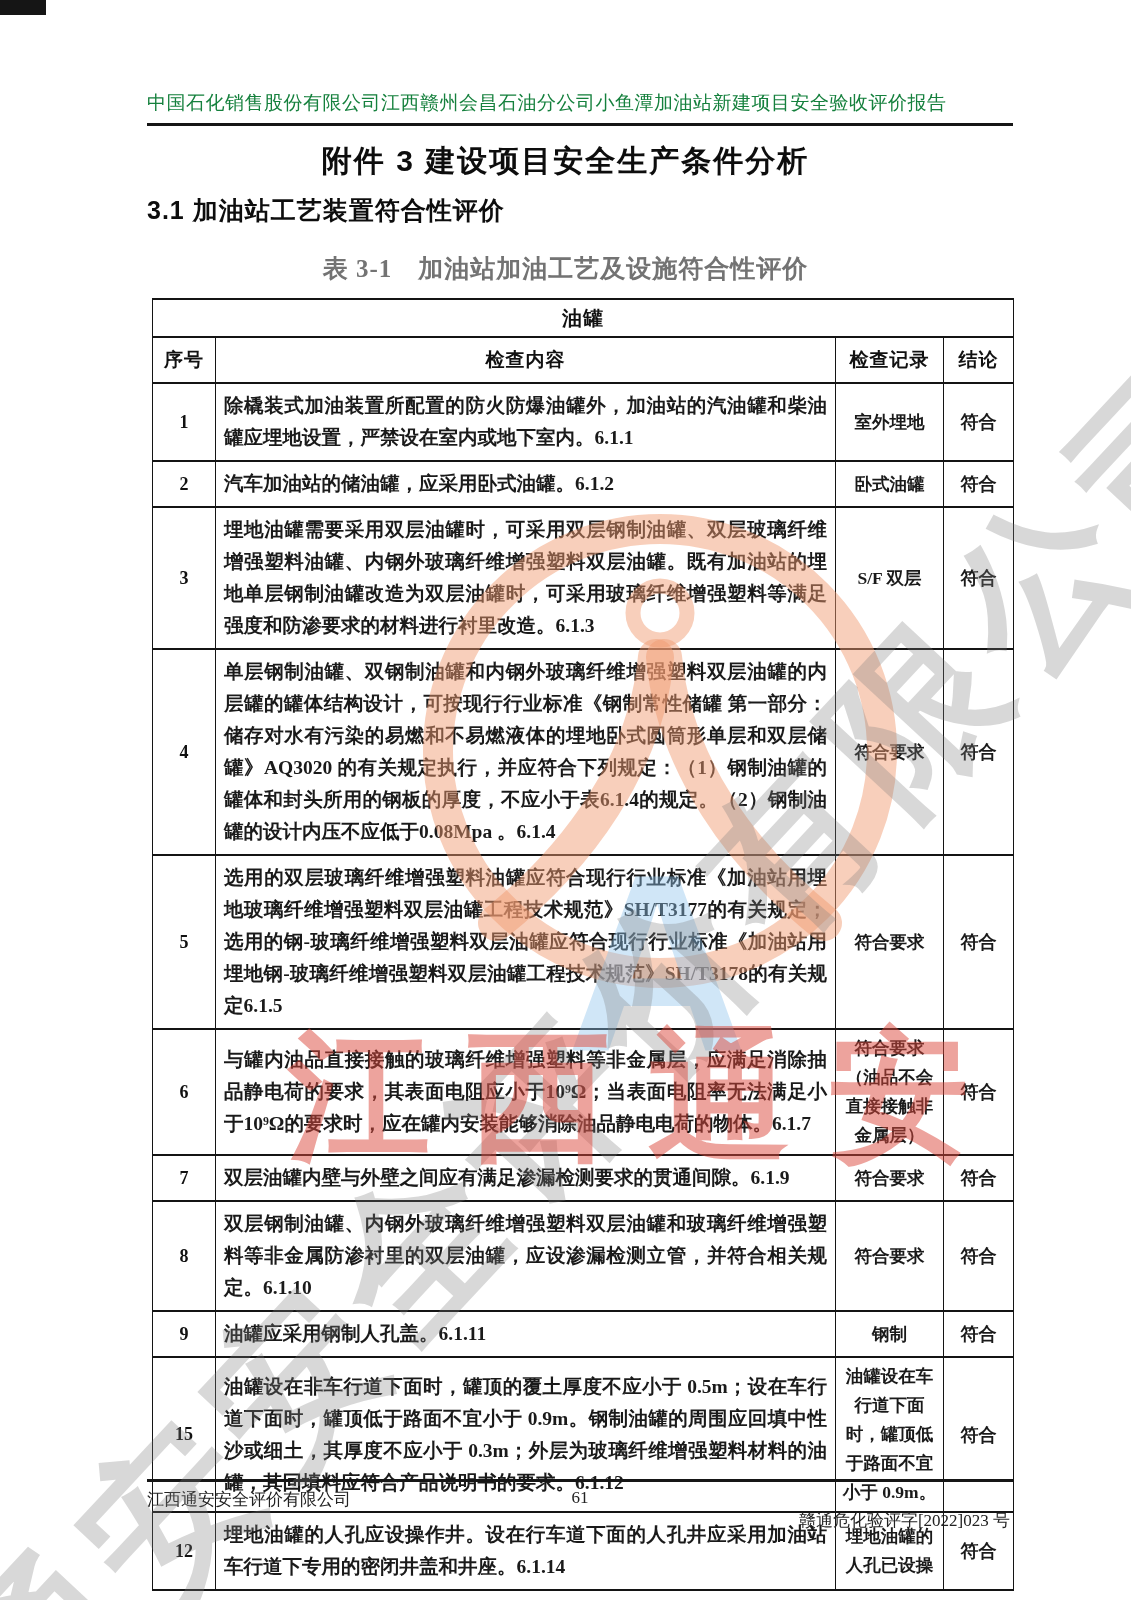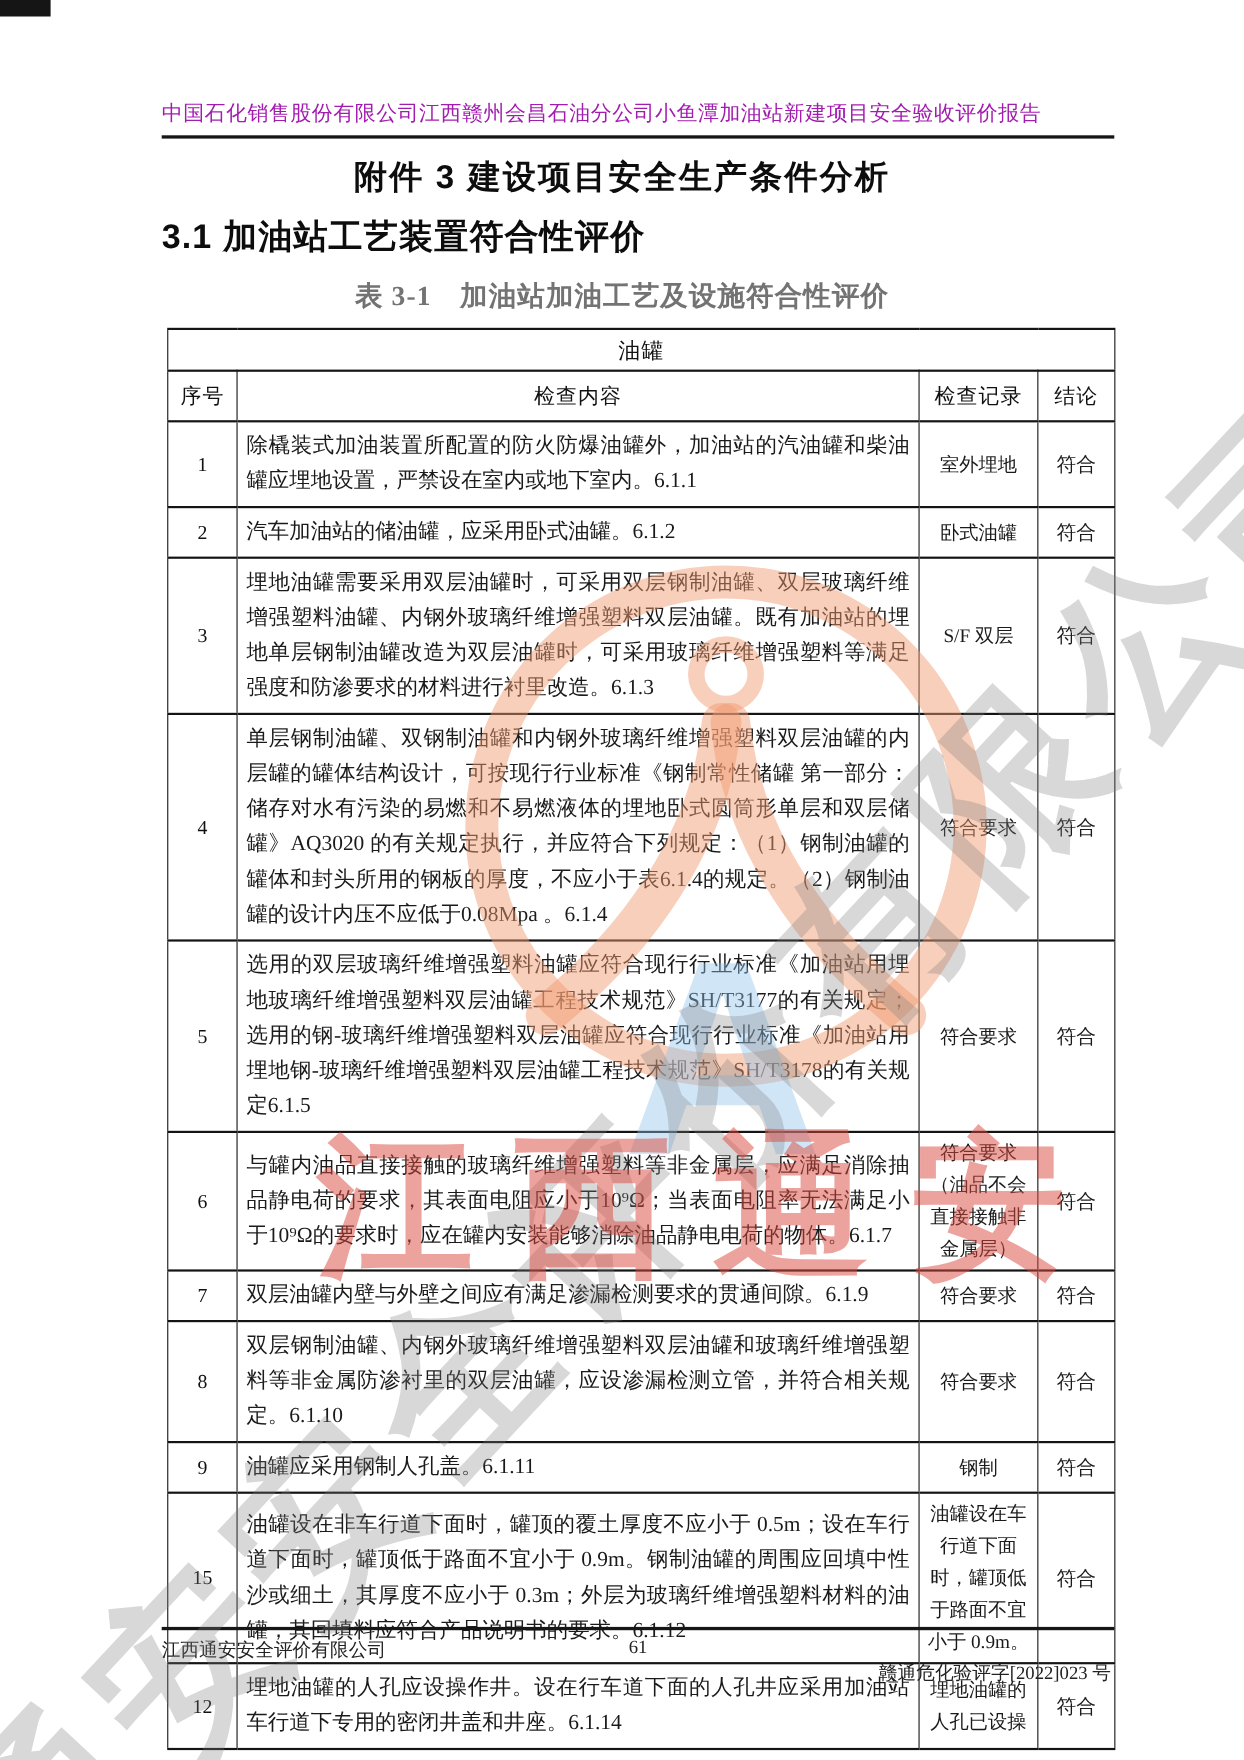--- a/index.html
+++ b/index.html
@@ -7,47 +7,47 @@
     width:1131px;height:1600px;position:relative;overflow:hidden;
     background:#ffffff;
     font-family:"Liberation Serif","DejaVu Serif",serif;
     color:#111;
   }
   .artifact-corner{position:absolute;left:0;top:0;width:46px;height:15px;background:#151515;}
 
   
   .doc-header{
     position:absolute;left:147px;top:90px;width:850px;
-    font-size:19px;letter-spacing:.5px;white-space:nowrap;color:#a21caf;
+    font-size:19px;letter-spacing:.5px;white-space:nowrap;color:#15803d;
   }
   .header-rule{position:absolute;left:147px;top:123px;width:866px;height:3px;background:#161616;}
 
   .attachment-title{
     position:absolute;left:0;top:141px;width:1131px;text-align:center;
     font-family:"Liberation Sans","DejaVu Sans",sans-serif;
     font-size:30px;font-weight:bold;letter-spacing:2px;color:#0d0d0d;
   }
   .section-heading{
     position:absolute;left:147px;top:194px;
     font-family:"Liberation Sans","DejaVu Sans",sans-serif;
-    font-size:31px;font-weight:bold;letter-spacing:1px;color:#0d0d0d;
+    font-size:25px;font-weight:bold;letter-spacing:1px;color:#0d0d0d;
   }
   .table-caption{
     position:absolute;left:0;top:252px;width:1131px;text-align:center;
     font-family:Liberation Serif, serif;
     font-size:25px;font-weight:bold;letter-spacing:1px;color:#737373;
   }
 
   
   .tbl-wrap{position:absolute;left:152px;top:298px;width:861px;}
   table.compliance{border-collapse:collapse;width:861px;table-layout:fixed;}
   table.compliance td,table.compliance th{
     border-left:1.4px solid #141414;border-right:1.4px solid #141414;
     border-top:2.4px solid #141414;border-bottom:2.4px solid #141414;
-    font-weight:normal;vertical-align:middle;
+    font-weight:bold;vertical-align:middle;
   }
   col.c1{width:63px;} col.c2{width:620px;} col.c3{width:108px;} col.c4{width:70px;}
   .group-header{
     text-align:center;font-size:20px;font-weight:bold;height:34px;letter-spacing:1px;
   }
   .col-head{
     text-align:center;font-size:19px;font-weight:bold;height:42px;letter-spacing:1px;
   }
   td.c-no{text-align:center;font-size:18px;font-weight:bold;font-family:"Liberation Serif",serif;}
   td.c-content{

